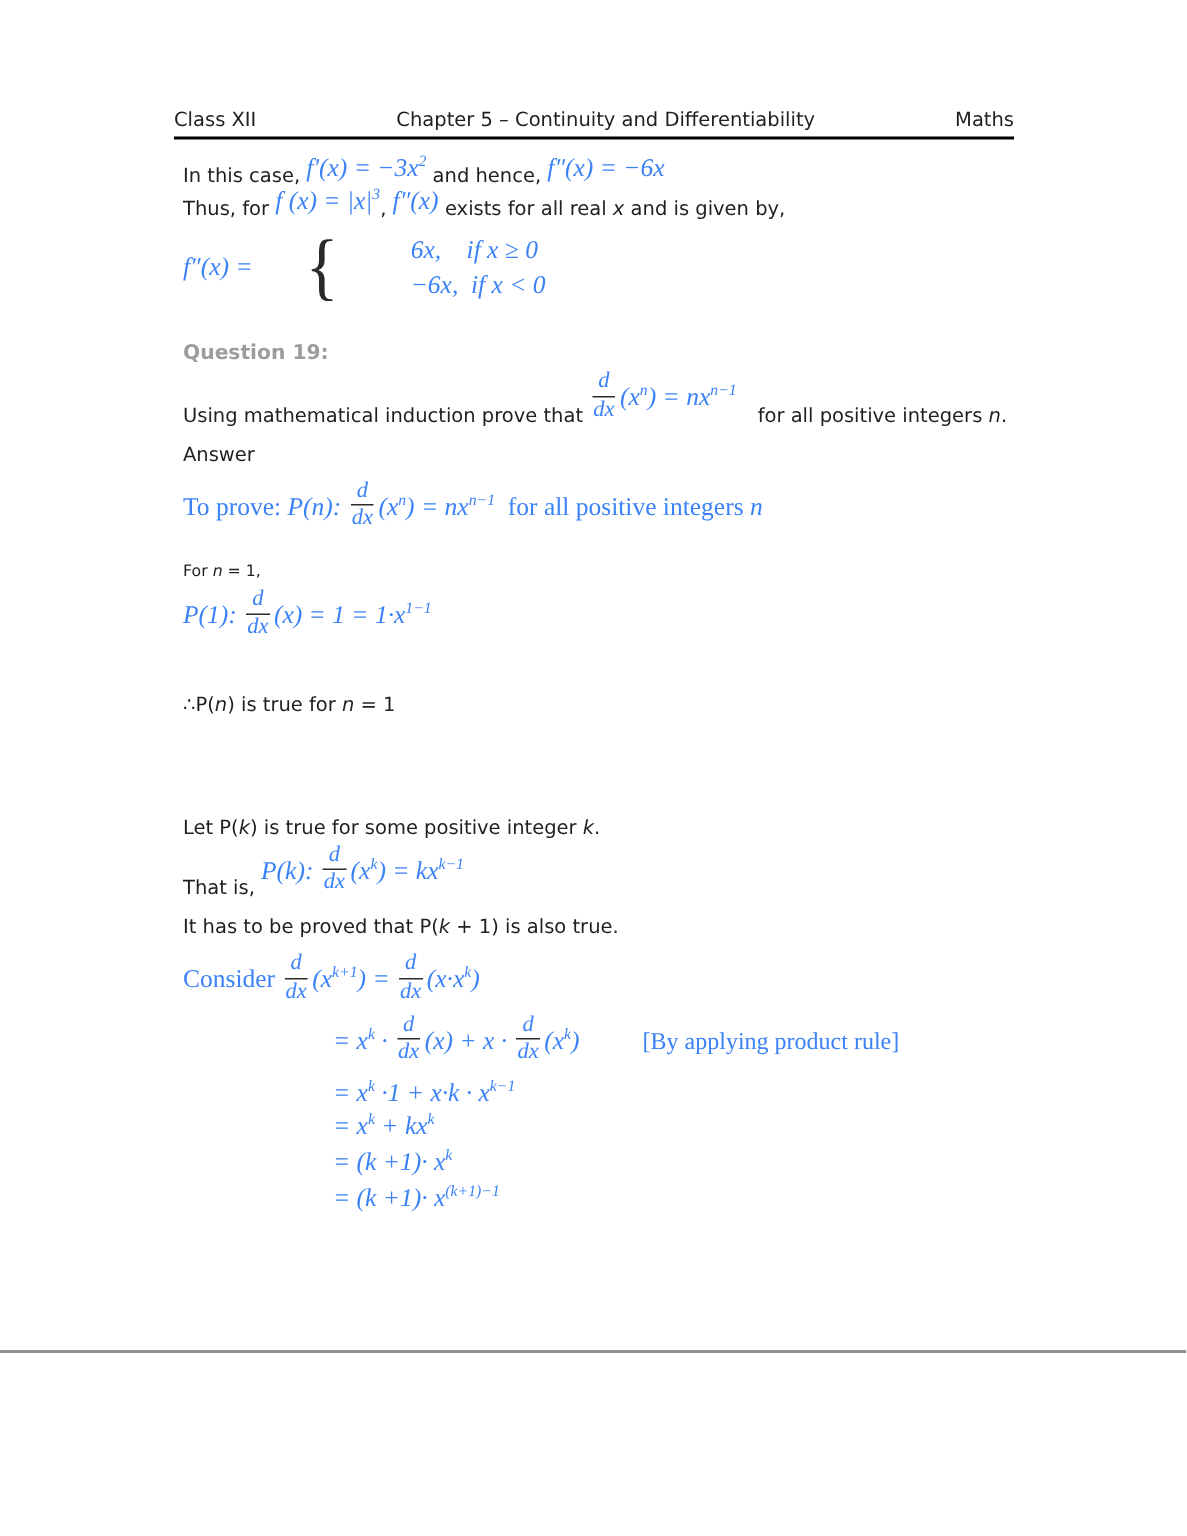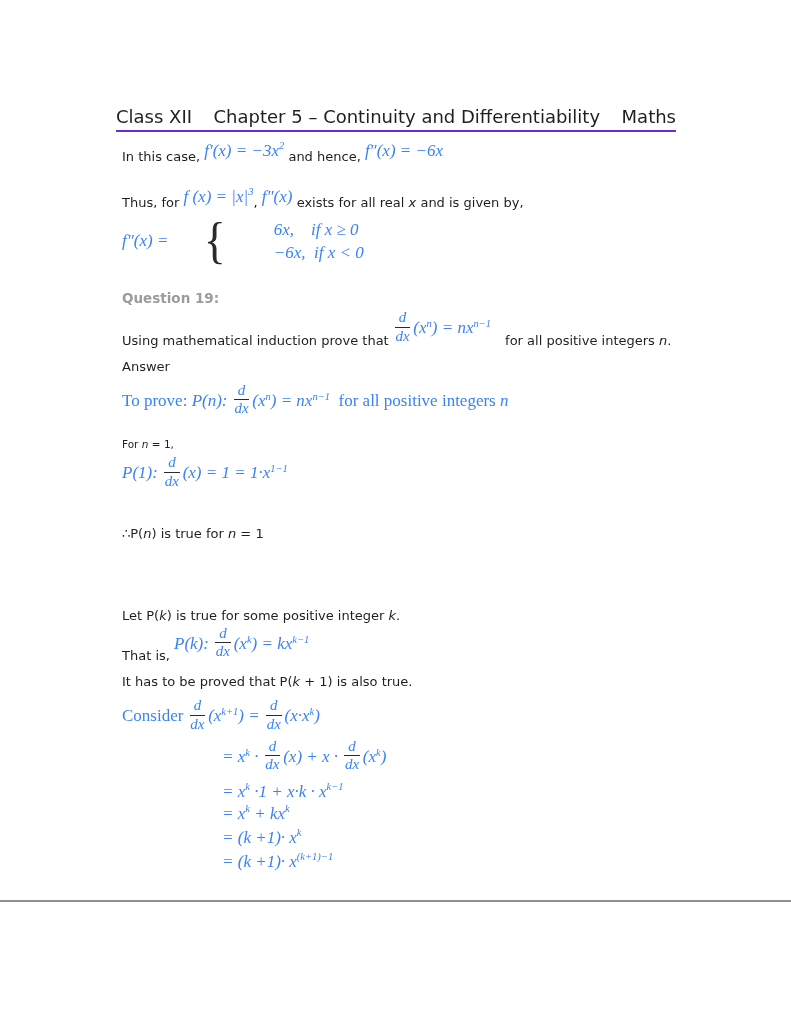--- a/index.html
+++ b/index.html
@@ -2,23 +2,23 @@
 <html><head>
 <meta charset="utf-8">
 <style>
   html, body { margin:0; padding:0; background:#ffffff; }
   .page {
     position:relative; width:791px; height:1024px; background:#fff;
     font-family:"DejaVu Sans", sans-serif; color:#1f1f1f; overflow:hidden;
   }
   
   .hdr {
-    margin:0 115px 0 116px; padding-top:106px; padding-bottom:3px;
+    margin:0 115px 0 116px; padding-top:73px; padding-bottom:3px;
     display:flex; justify-content:space-between; align-items:flex-end;
-    border-bottom:2px solid #6d28d9; font-size:18px;
+    border-bottom:2px solid #000000; font-size:13px;
   }
   .hdr .hc { flex:1; text-align:center; }
   
   .content { margin-left:122px; width:560px; }
   .line { display:flex; align-items:flex-end; flex-wrap:nowrap; }
   .sans { font-size:13px; line-height:20px; white-space:pre; }
   .sans-sm { font-size:10.5px; line-height:14px; white-space:pre; }
   .math {
     font-family:"Liberation Serif","DejaVu Serif",serif;
     font-size:17px; line-height:22px; white-space:pre; color:#3b82f6;
@@ -47,21 +47,21 @@
   }
   .cases { display:flex; flex-direction:column; }
   .cases .math { line-height:23px;margin-left:18px; }
   
   .qhead { color:#9c9c9c; font-weight:bold; font-size:13.5px; margin-top:25px; }
   
   .eqrow { margin-left:100px; display:flex; align-items:center; }
   .eqnote { margin-left:42px; font-size:16px; }
   
   .mt2{margin-top:2px;} .mt4{margin-top:4px;} .mt6{margin-top:6px;}
-  .mt8{margin-top:24px;} .mt13{margin-top:13px;}
+  .mt8{margin-top:0;} .mt13{margin-top:13px;}
   .mt16{margin-top:16px;} .mt30{margin-top:30px;} .mt62{margin-top:62px;}
   
   .footline { position:absolute; top:900px; left:0; width:791px; border-top:2px solid #8f8f8f; }
   .footpage { position:absolute; top:907px; left:0; width:791px; text-align:center; font-weight:bold; font-size:13.5px; }
 </style>
 </head>
 <body>
 
 <div class="page">
 
@@ -121,20 +121,21 @@
       <span class="sans"><span class="tk-txt">That is, </span></span>
       <span class="math lift2"><span class="tk-m">P(k): </span><span class="frac"><span class="fnum">d</span><span class="fden">dx</span></span><span class="tk-m">(x</span><sup class="tk-sup">k</sup><span class="tk-m">) = kx</span><sup class="tk-sup">k−1</sup></span>
     </div>
 
     <div class="sans mt6"><span class="tk-txt">It has to be proved that P(</span><span class="tk-i">k</span><span class="tk-txt"> + 1) is also true.</span></div>
 
     <div class="math mt6"><span class="tk-txt">Consider </span><span class="frac"><span class="fnum">d</span><span class="fden">dx</span></span><span class="tk-m">(x</span><sup class="tk-sup">k+1</sup><span class="tk-m">) = </span><span class="frac"><span class="fnum">d</span><span class="fden">dx</span></span><span class="tk-m">(x·x</span><sup class="tk-sup">k</sup><span class="tk-m">)</span></div>
 
     <div class="eqrow mt2">
       <span class="math"><span class="tk-m">= x</span><sup class="tk-sup">k</sup><span class="tk-m"> · </span><span class="frac"><span class="fnum">d</span><span class="fden">dx</span></span><span class="tk-m">(x) + x · </span><span class="frac"><span class="fnum">d</span><span class="fden">dx</span></span><span class="tk-m">(x</span><sup class="tk-sup">k</sup><span class="tk-m">)</span></span>
+      <span class="math eqnote"><span class="tk-txt">[By applying product rule]</span></span>
     </div>
     <div class="eqrow mt4">
       <span class="math"><span class="tk-m">= x</span><sup class="tk-sup">k</sup><span class="tk-m"> ·1 + x·k · x</span><sup class="tk-sup">k−1</sup></span>
     </div>
     <div class="eqrow">
       <span class="math"><span class="tk-m">= x</span><sup class="tk-sup">k</sup><span class="tk-m"> + kx</span><sup class="tk-sup">k</sup></span>
     </div>
     <div class="eqrow mt2">
       <span class="math"><span class="tk-m">= (k +1)· x</span><sup class="tk-sup">k</sup></span>
     </div>

